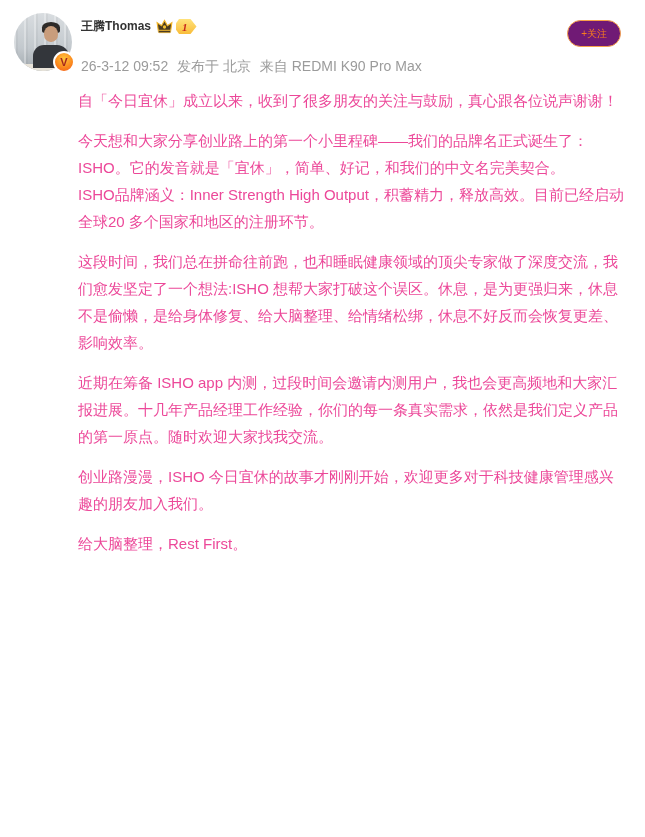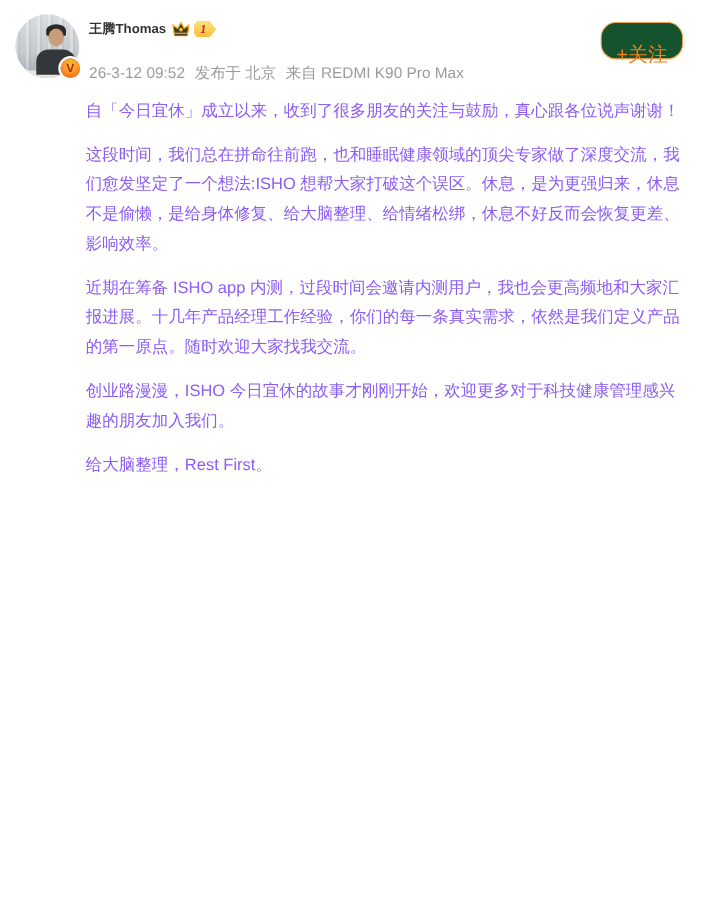--- a/index.html
+++ b/index.html
@@ -46,32 +46,32 @@
     background: linear-gradient(180deg, #ffe27b 0%, #f9bd3a 100%);
     clip-path: polygon(3px 0, calc(100% - 6px) 0, 100% 50%, calc(100% - 6px) 100%, 3px 100%, 0 72%, 0 28%);
   }
   .lv-num { color: #c8281e; font-style: italic; font-weight: 700; font-size: 11px; font-family: "Liberation Serif", serif; }
 
   .meta-row { margin-top: 23px; font-size: 14px; color: #9b9b9b; white-space: nowrap; }
   .meta-row span { margin-right: 5px; }
 
   .follow-btn {
     position: absolute; top: 20px; right: 24px;
-    height: 27px; padding: 16px 13px;
-    background: #14532d; border: 1px solid #f7a24a; border-radius: 14px;
-    color: #f77c1e; font-size: 18px; line-height: 24px;
+    height: 27px; padding: 0 13px;
+    background: #701a75; border: 1px solid #f7a24a; border-radius: 14px;
+    color: #f77c1e; font-size: 10px; line-height: 24px;
     font-family: "Liberation Sans", "DejaVu Sans", sans-serif;
     cursor: pointer;
   }
 
   
   .post-body {
     margin: 11px 21px 0 78px;
     width: 546px;
-    font-size: 15px; line-height: 27px; color: #8b5cf6;
+    font-size: 15px; line-height: 27px; color: #ec4899;
   }
   .post-body p { margin: 0 0 13px 0; white-space: pre-line; word-break: break-word; }
 </style>
 </head>
 <body>
 
 <div class="page">
 
   <div class="post-header">
 
@@ -106,19 +106,21 @@
         <span>发布于 北京</span>
         <span>来自 REDMI K90 Pro Max</span>
       </div>
     </div>
 
     <button class="follow-btn">+关注</button>
   </div>
 
   <div class="post-body">
     <p>自「今日宜休」成立以来，收到了很多朋友的关注与鼓励，真心跟各位说声谢谢！</p>
+    <p>今天想和大家分享创业路上的第一个小里程碑——我们的品牌名正式诞生了：ISHO。它的发音就是「宜休」，简单、好记，和我们的中文名完美契合。
+ISHO品牌涵义：Inner Strength High Output，积蓄精力，释放高效。目前已经启动全球20 多个国家和地区的注册环节。</p>
     <p>这段时间，我们总在拼命往前跑，也和睡眠健康领域的顶尖专家做了深度交流，我们愈发坚定了一个想法:ISHO 想帮大家打破这个误区。休息，是为更强归来，休息不是偷懒，是给身体修复、给大脑整理、给情绪松绑，休息不好反而会恢复更差、影响效率。</p>
     <p>近期在筹备 ISHO app 内测，过段时间会邀请内测用户，我也会更高频地和大家汇报进展。十几年产品经理工作经验，你们的每一条真实需求，依然是我们定义产品的第一原点。随时欢迎大家找我交流。</p>
     <p>创业路漫漫，ISHO 今日宜休的故事才刚刚开始，欢迎更多对于科技健康管理感兴趣的朋友加入我们。</p>
     <p>给大脑整理，Rest First。</p>
   </div>
 
 </div>
 
 </body></html>

